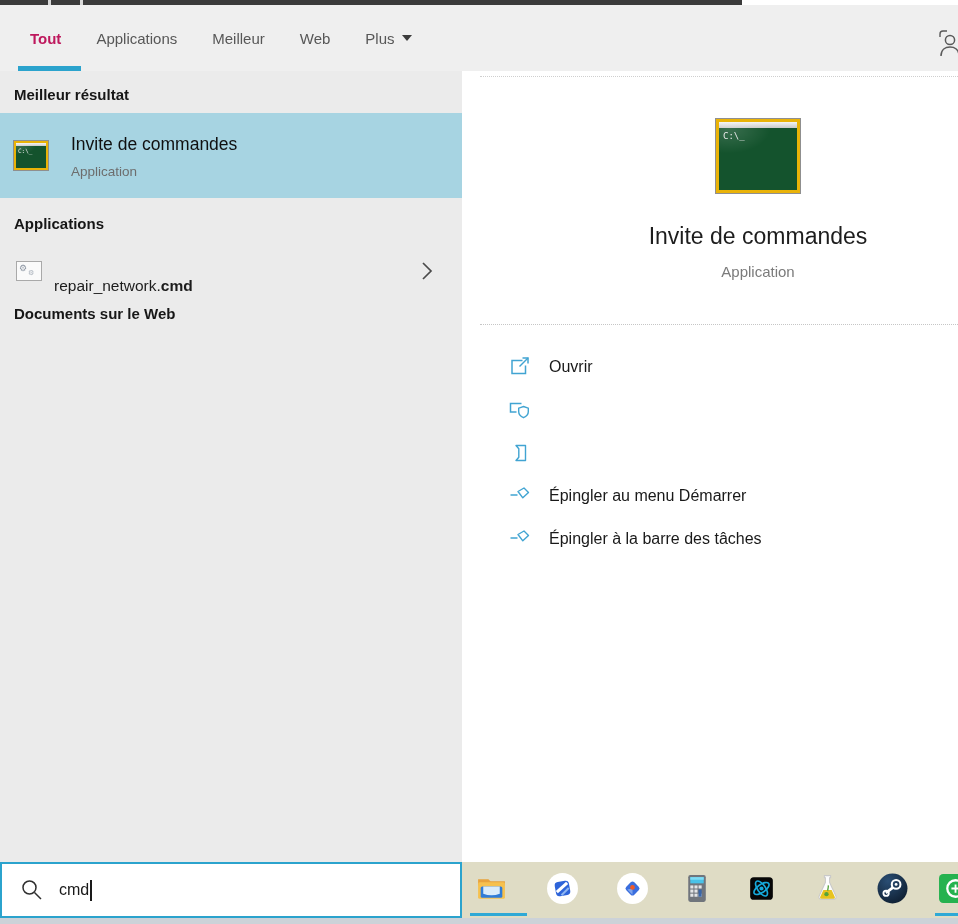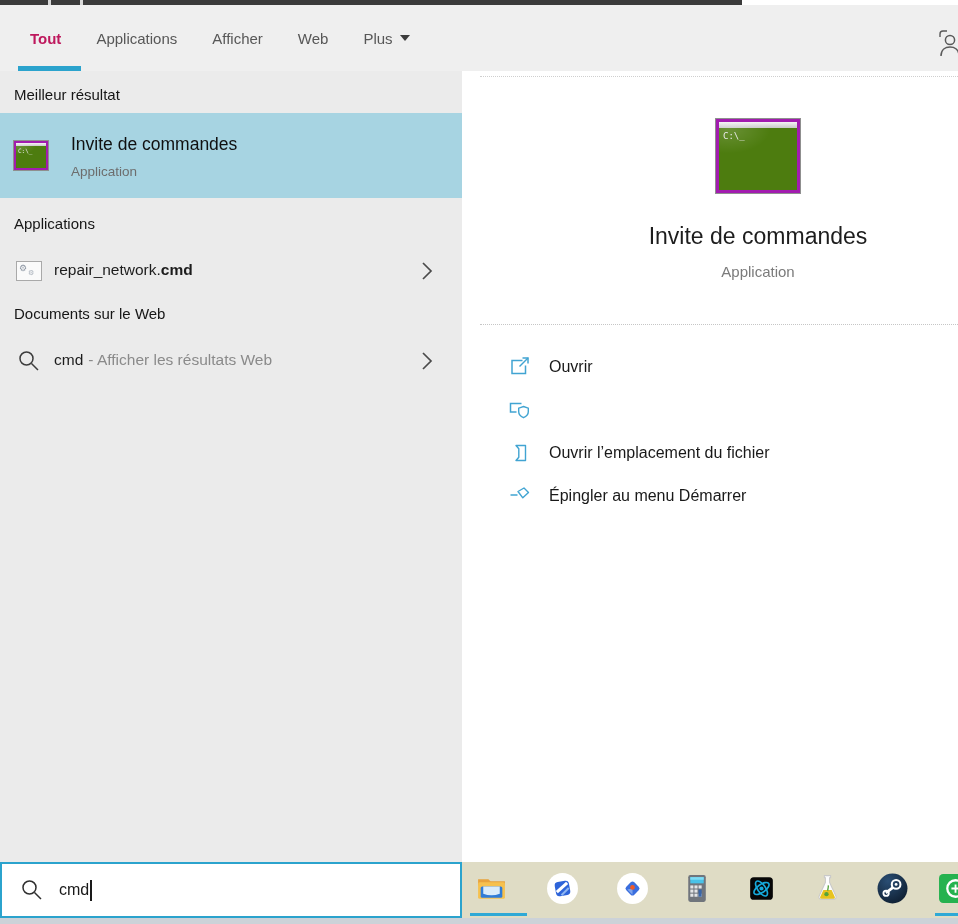--- a/index.html
+++ b/index.html
@@ -17,43 +17,43 @@
   .tabs { position:absolute; left:30px; top:0; height:66px; display:flex; align-items:center; gap:35px; }
   .tab { font-size:15px; color:#575757; white-space:nowrap; }
   .tab.selected { color:#be185d; font-weight:bold; }
   .tab-plus { display:flex; align-items:center; gap:7px; }
   .caret-down { width:0; height:0; border-left:5px solid transparent; border-right:5px solid transparent; border-top:6px solid #3c3c3c; }
   .tab-underline { position:absolute; left:18px; top:61px; width:63px; height:5px; background:#2ba3cd; }
   .user-btn { position:absolute; left:936px; top:22px; width:30px; height:32px; }
 
   
   .left-panel { position:absolute; left:0; top:71px; width:462px; height:791px; background:#ebebeb; }
-  .section-header { position:absolute; left:14px; font-weight:normal; font-size:15px; color:#161616; }
+  .section-header { position:absolute; left:14px; font-weight:bold; font-size:15px; color:#161616; }
   .hdr-best { top:15px; } .hdr-apps { top:144px; } .hdr-web { top:234px; }
 
   .best-row { position:absolute; left:0; top:42px; width:462px; height:85px; background:#a7d4e2; cursor:pointer; }
   .best-title { position:absolute; left:71px; top:21px; font-size:17.5px; color:#101010; }
   .best-sub { position:absolute; left:71px; top:51px; font-size:13.5px; color:#6d6d6d; }
 
   
-  .cmd-win { position:absolute; background:#4d7c0f; border:2px solid #a21caf; outline:1px solid #8f8f8f; overflow:hidden; }
+  .cmd-win { position:absolute; background:#14532d; border:2px solid #eab308; outline:1px solid #8f8f8f; overflow:hidden; }
   .cmd-win .bar { position:absolute; left:0; top:0; right:0; background:linear-gradient(#f4f4f4,#c9c9c9); }
   .cmd-win .shine { position:absolute; inset:0; background:radial-gradient(ellipse 90% 60% at 12% 10%, rgba(255,255,255,0.16), transparent 60%); }
   .cmd-win .prompt { position:absolute; color:#e8e8e8; font-family:"DejaVu Sans Mono", monospace; }
   .cmd-small { left:14px; top:28px; width:34px; height:29px; }
   .cmd-small .bar { height:3px; } .cmd-small .prompt { left:2px; top:4px; font-size:6px; }
   .cmd-large { left:254px; top:48px; width:84px; height:74px; border-width:3px; }
   .cmd-large .bar { height:6px; } .cmd-large .prompt { left:4px; top:9px; font-size:9px; }
 
   .list-row { position:absolute; left:0; width:462px; height:56px; cursor:pointer; }
   .row-apps { top:172px; } .row-web { top:262px; }
   .batch-icon { position:absolute; left:16px; top:18px; width:26px; height:20px; background:#fafafa; border:1px solid #a9a9a9; overflow:hidden; }
   .batch-icon .g1 { position:absolute; left:2px; top:1px; font-size:9px; color:#8d96a3; }
   .batch-icon .g2 { position:absolute; left:11px; top:7px; font-size:7px; color:#aab2bc; }
-  .row-text { position:absolute; left:54px; top:18px; font-size:15.5px; color:#1c1c1c; white-space:nowrap; }
+  .row-text { position:absolute; left:54px; top:34px; font-size:15.5px; color:#1c1c1c; white-space:nowrap; }
   .row-text .bold { font-weight:bold; }
   .row-text .hint { color:#8a8a8a; margin-left:5px; }
   .row-chevron { position:absolute; left:421px; top:18px; }
   .row-search-icon { position:absolute; left:17px; top:16px; }
 
   
   .right-panel { position:absolute; left:462px; top:71px; width:592px; height:791px; background:#fff; }
   .right-panel .dotted-top { position:absolute; left:18px; top:5px; width:574px; border-top:1px dotted #cfcfcf; }
   .right-title { position:absolute; left:0; top:152px; width:592px; text-align:center; font-size:23px; color:#1d1d1d; }
   .right-sub { position:absolute; left:0; top:192px; width:592px; text-align:center; font-size:15px; color:#7b7b7b; }
@@ -85,21 +85,21 @@
 
   <div class="top-strip">
     <div class="gap gap1"></div>
     <div class="gap gap2"></div>
   </div>
 
   <div class="header">
     <div class="tabs">
       <span class="tab selected">Tout</span>
       <span class="tab">Applications</span>
-      <span class="tab">Afficher</span>
+      <span class="tab">Meilleur</span>
       <span class="tab">Web</span>
       <span class="tab tab-plus">
         <span>Plus</span>
         <span class="caret-down"></span>
       </span>
     </div>
     <div class="tab-underline"></div>
     <div class="user-btn">
       <svg width="30" height="32" viewBox="0 0 30 32">
         <path d="M4 10 V7 q0-3 3-3 h4" fill="none" stroke="#5a5a5a" stroke-width="1.4"></path>
@@ -130,30 +130,20 @@
         <span class="g2">⚙</span>
       </div>
       <div class="row-text"><span>repair_network.</span><span class="bold">cmd</span></div>
       <svg class="row-chevron" width="12" height="20" viewBox="0 0 12 20">
         <path d="M2 2 L10 10 L2 18" fill="none" stroke="#4a4a4a" stroke-width="1.7"></path>
       </svg>
     </div>
 
     <div class="section-header hdr-web">Documents sur le Web</div>
 
-    <div class="list-row row-web">
-      <svg class="row-search-icon" width="24" height="24" viewBox="0 0 24 24">
-        <circle cx="9.5" cy="9.5" r="6.5" fill="none" stroke="#3c3c3c" stroke-width="1.5"></circle>
-        <path d="M14.5 14.5 L21 21" stroke="#3c3c3c" stroke-width="1.5"></path>
-      </svg>
-      <div class="row-text"><span>cmd</span><span class="hint">- Afficher les résultats Web</span></div>
-      <svg class="row-chevron" width="12" height="20" viewBox="0 0 12 20">
-        <path d="M2 2 L10 10 L2 18" fill="none" stroke="#4a4a4a" stroke-width="1.7"></path>
-      </svg>
-    </div>
   </div>
 
   <div class="right-panel">
     <div class="dotted-top"></div>
 
     <div class="cmd-win cmd-large">
       <div class="bar"></div>
         <div class="shine"></div>
       <div class="prompt">C:\_</div>
     </div>
@@ -174,28 +164,34 @@
       <div class="action-item">
         <svg class="action-ic" viewBox="0 0 22 22">
           <path d="M12.5 4.5 H1.5 V13 H7.5" fill="none" stroke="#41a4d2" stroke-width="1.5"></path>
           <path d="M14.5 7.5 l4.8 1.7 v3.6 c0 3.1-2.3 4.8-4.8 5.9 c-2.5-1.1-4.8-2.8-4.8-5.9 v-3.6 z" fill="none" stroke="#41a4d2" stroke-width="1.4"></path>
         </svg>
       </div>
       <div class="action-item">
         <svg class="action-ic" viewBox="0 0 22 22">
           <path d="M7 3.5 H16.5 V18.5 H7 L9.8 15.2 V6.8 Z" fill="none" stroke="#41a4d2" stroke-width="1.4" stroke-linejoin="round"></path>
         </svg>
-        <span class="action-label">Ouvrir l’emplacement du fichier</span>
       </div>
       <div class="action-item">
         <svg class="action-ic" viewBox="0 0 22 22">
           <path d="M1.5 10 H8.5" stroke="#41a4d2" stroke-width="1.5"></path>
           <path d="M9 6.5 L15 3 L19.5 7.5 L13.8 12.8 Z" fill="none" stroke="#41a4d2" stroke-width="1.4" stroke-linejoin="round"></path>
         </svg>
         <span class="action-label">Épingler au menu Démarrer</span>
+      </div>
+      <div class="action-item">
+        <svg class="action-ic" viewBox="0 0 22 22">
+          <path d="M1.5 10 H8.5" stroke="#41a4d2" stroke-width="1.5"></path>
+          <path d="M9 6.5 L15 3 L19.5 7.5 L13.8 12.8 Z" fill="none" stroke="#41a4d2" stroke-width="1.4" stroke-linejoin="round"></path>
+        </svg>
+        <span class="action-label">Épingler à la barre des tâches</span>
       </div>
     </div>
   </div>
 
   <div class="search-box">
     <svg width="24" height="24" viewBox="0 0 24 24">
       <circle cx="9.5" cy="9.5" r="6.5" fill="none" stroke="#2f2f2f" stroke-width="1.5"></circle>
       <path d="M14.5 14.5 L21 21" stroke="#2f2f2f" stroke-width="1.5"></path>
     </svg>
     <span class="search-text">cmd</span>

